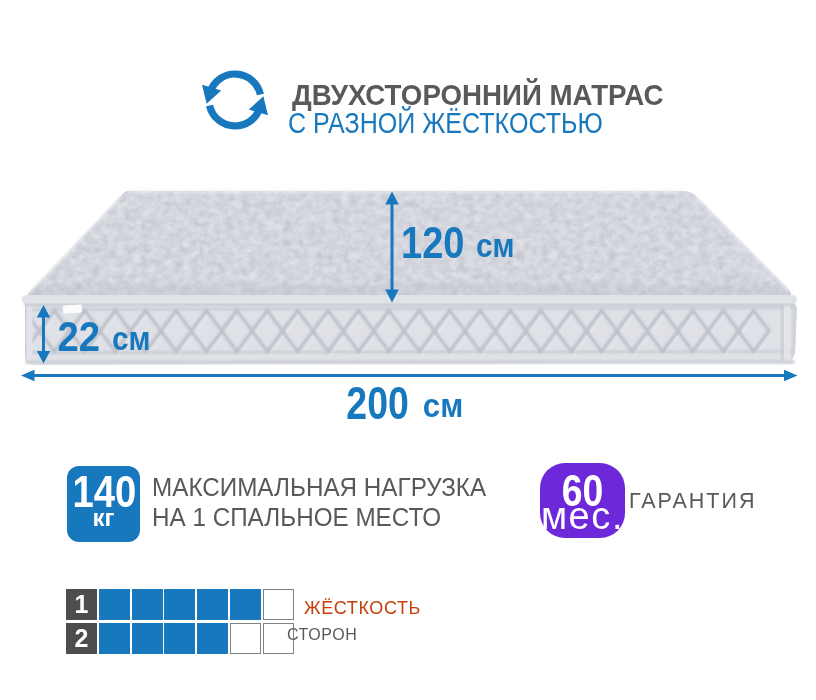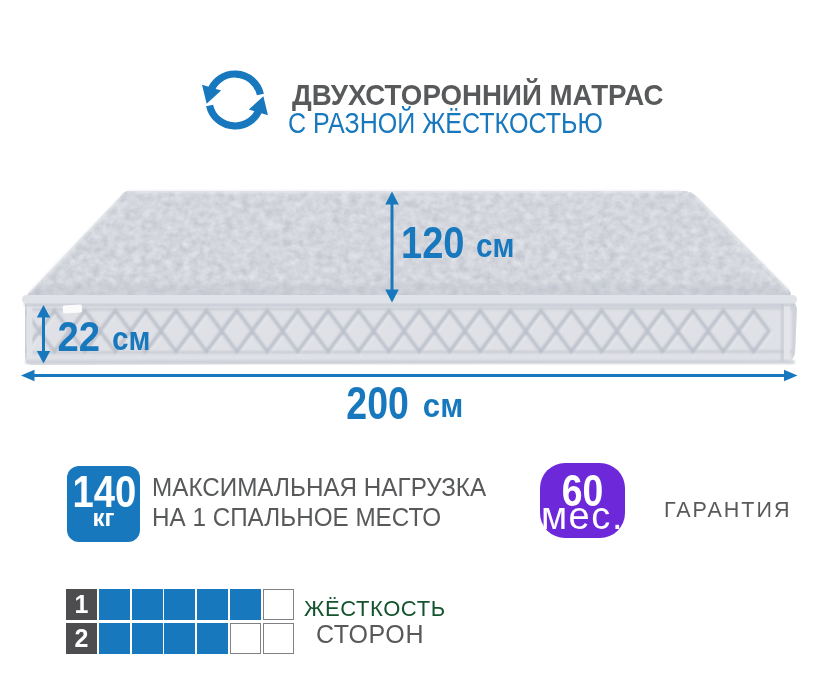--- a/index.html
+++ b/index.html
@@ -161,37 +161,37 @@
   <div style="font-size:24px;font-weight:bold;line-height:21px;">кг</div>
 </div>
 
 <div class="abs" style="left:152px;top:472px;font-size:25px;color:#58595b;line-height:30px;white-space:nowrap;transform:scaleX(0.97);transform-origin:0 0;">МАКСИМАЛЬНАЯ НАГРУЗКА<br>НА 1 СПАЛЬНОЕ МЕСТО</div>
 
 <div class="abs" style="left:540px;top:463px;width:85px;height:75px;border-radius:25px;background:#6d28d9;color:#fff;text-align:center;">
   <div style="font-size:45px;font-weight:bold;line-height:30px;margin-top:12.5px;transform:scaleX(.83);">60</div>
   <div style="font-size:38px;line-height:21px;letter-spacing:1.6px;">мес.</div>
 </div>
 
-<div class="abs" style="left:664px;top:489px;font-size:21.5px;letter-spacing:2px;color:#58595b;white-space:nowrap;margin-top:9px;">ГАРАНТИЯ</div>
+<div class="abs" style="left:629px;top:489px;font-size:21.5px;letter-spacing:2px;color:#58595b;white-space:nowrap;">ГАРАНТИЯ</div>
 
 <div class="abs" style="left:66px;top:589px;width:31px;height:31px;background:#4d4d4f;color:#fff;font-size:25px;font-weight:bold;text-align:center;line-height:31px;">1</div>
 
 <div class="abs" style="left:99px;top:589px;width:31px;height:31px;background:#1878be;"></div>
 <div class="abs" style="left:131.7px;top:589px;width:31px;height:31px;background:#1878be;"></div>
 <div class="abs" style="left:164.4px;top:589px;width:31px;height:31px;background:#1878be;"></div>
 <div class="abs" style="left:197.1px;top:589px;width:31px;height:31px;background:#1878be;"></div>
 <div class="abs" style="left:229.8px;top:589px;width:31px;height:31px;background:#1878be;"></div>
 
 <div class="abs" style="left:262.5px;top:589px;width:31px;height:31px;background:#fff;border:1.5px solid #808184;box-sizing:border-box;"></div>
 
-<div class="abs" style="left:304px;top:592.5px;height:31px;line-height:31px;font-size:22px;letter-spacing:0.6px;color:#14532d;white-space:nowrap;">ЖЁСТКОСТЬ</div>
+<div class="abs" style="left:304px;top:592.5px;height:31px;line-height:31px;font-size:18px;letter-spacing:0.6px;color:#c2410c;white-space:nowrap;">ЖЁСТКОСТЬ</div>
 
 <div class="abs" style="left:66px;top:623px;width:31px;height:31px;background:#4d4d4f;color:#fff;font-size:25px;font-weight:bold;text-align:center;line-height:31px;">2</div>
 
 <div class="abs" style="left:99px;top:623px;width:31px;height:31px;background:#1878be;"></div>
 <div class="abs" style="left:131.7px;top:623px;width:31px;height:31px;background:#1878be;"></div>
 <div class="abs" style="left:164.4px;top:623px;width:31px;height:31px;background:#1878be;"></div>
 <div class="abs" style="left:197.1px;top:623px;width:31px;height:31px;background:#1878be;"></div>
 
 <div class="abs" style="left:229.8px;top:623px;width:31px;height:31px;background:#fff;border:1.5px solid #808184;box-sizing:border-box;"></div>
 <div class="abs" style="left:262.5px;top:623px;width:31px;height:31px;background:#fff;border:1.5px solid #808184;box-sizing:border-box;"></div>
 
-<div class="abs" style="left:316px;top:618.5px;height:31px;line-height:31px;font-size:25px;letter-spacing:0.6px;color:#58595b;white-space:nowrap;">СТОРОН</div>
+<div class="abs" style="left:287px;top:618.5px;height:31px;line-height:31px;font-size:16px;letter-spacing:0.6px;color:#58595b;white-space:nowrap;">СТОРОН</div>
 
 </body></html>

